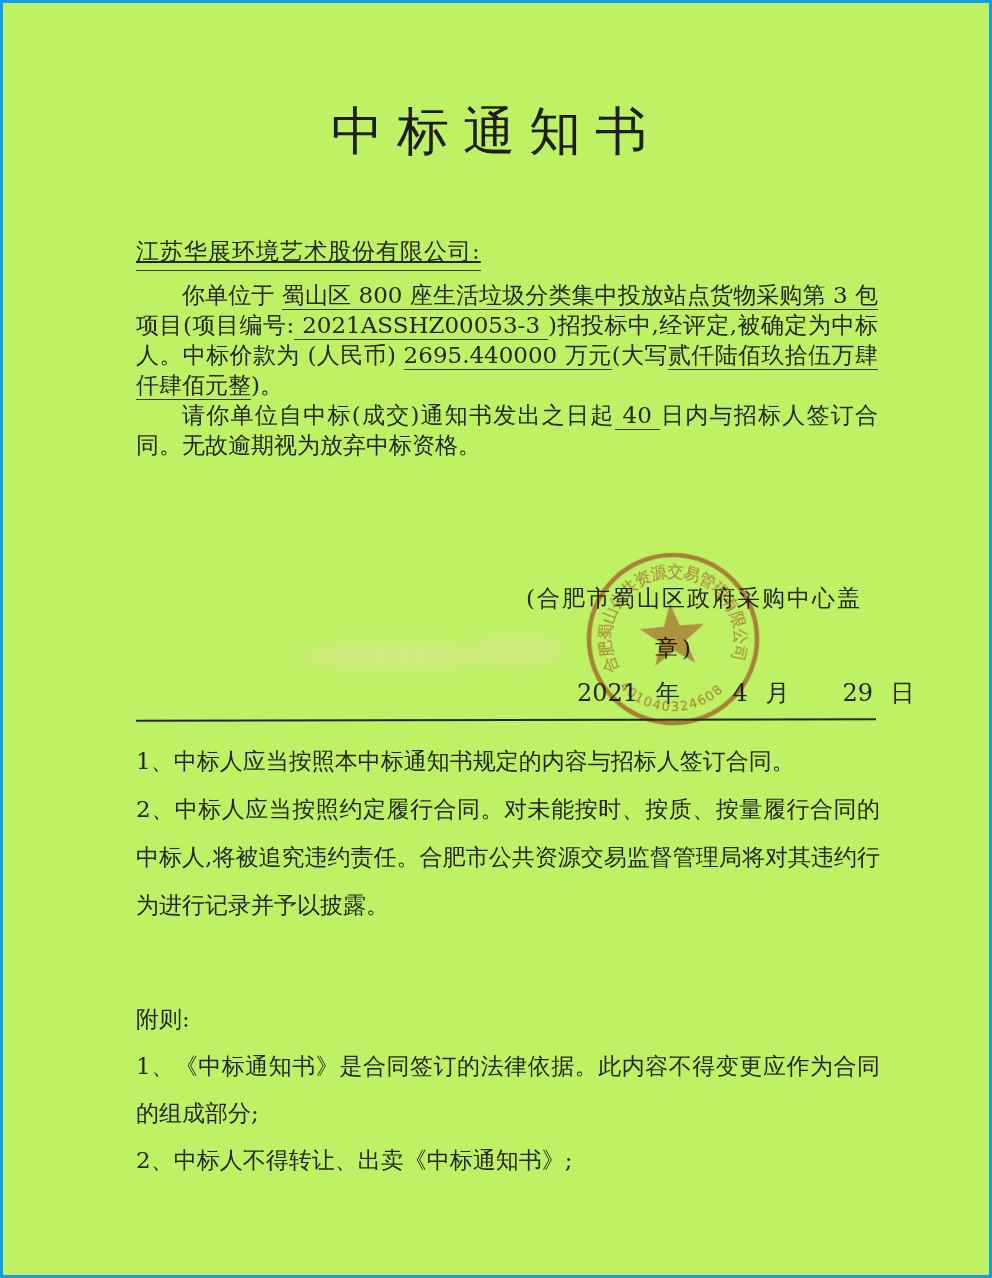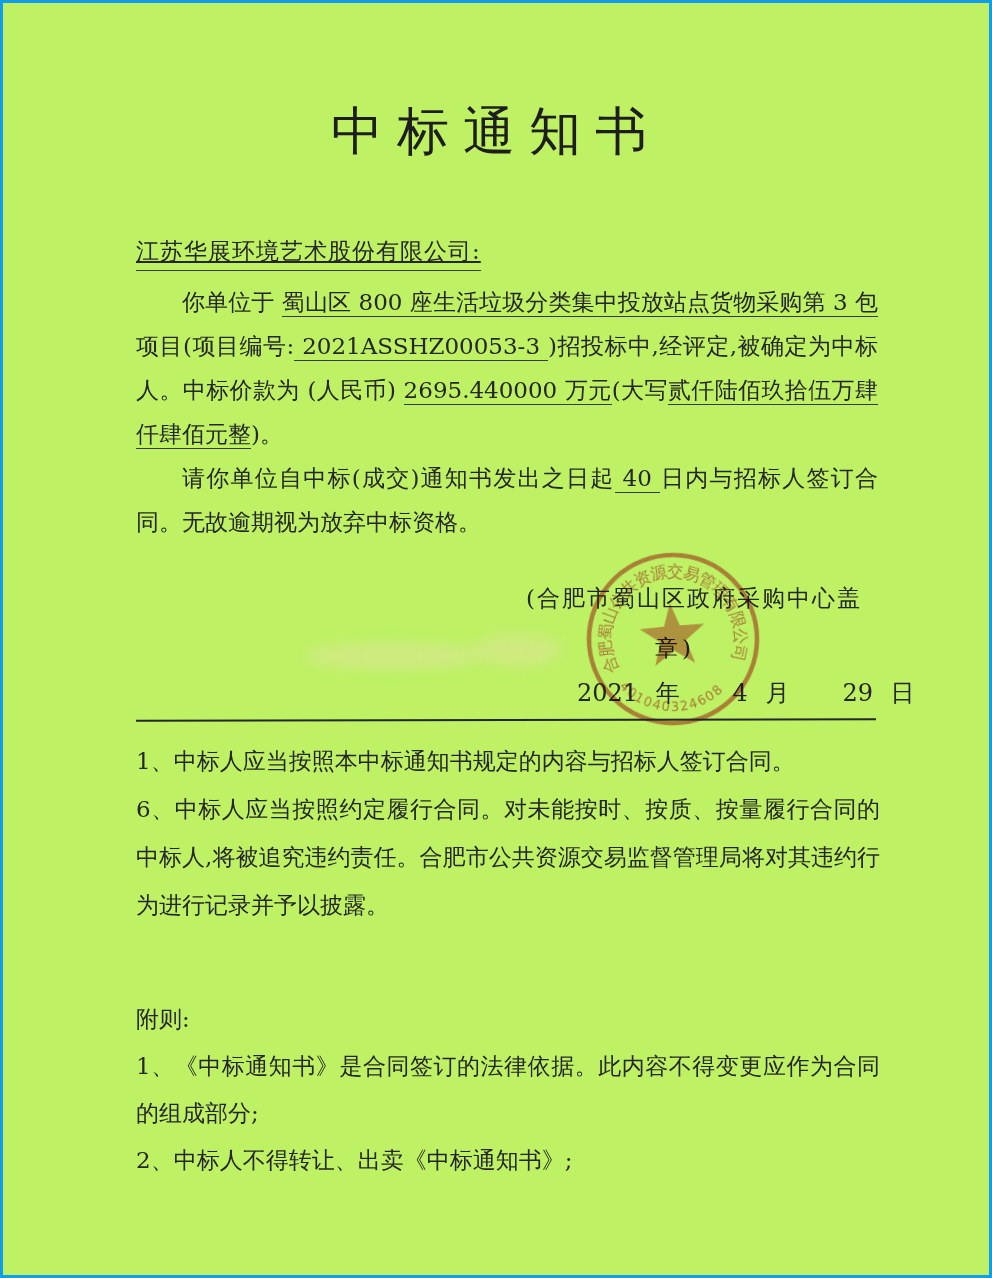--- a/index.html
+++ b/index.html
@@ -23,21 +23,21 @@
   .recipient{
     position:absolute;top:233px;left:133px;
     font-size:23px;
     border-bottom:1.6px solid #3a3a3a;
     padding-bottom:3px;
     letter-spacing:1px;
     text-decoration:underline;
   }
   .bodytext{
     position:absolute;top:277px;left:133px;width:742px;
-    font-size:23px;line-height:44px;
+    font-size:23px;line-height:30px;
     text-align:justify;
   }
   .bodytext p{margin:0;text-indent:2em;}
   .u{border-bottom:1.6px solid #3a3a3a;padding-bottom:1px;}
   .u.pad{padding-left:8px;padding-right:8px;}
   .sign-line1{position:absolute;top:580px;left:523px;font-size:23px;letter-spacing:2px;}
   .sign-line2{position:absolute;top:630px;left:652px;font-size:23px;letter-spacing:4px;}
   .sign-date{position:absolute;top:674px;left:574px;font-size:24px;white-space:pre;word-spacing:10px;}
   .divider{
     position:absolute;top:716px;left:133px;width:740px;height:0;
@@ -98,21 +98,21 @@
     </text>
     <text font-size="13" fill="#d7595c" font-family="DejaVu Sans,sans-serif" letter-spacing="1.5" opacity="0.9">
       <textPath href="#numPath" startOffset="2">401040324608</textPath>
     </text>
   </svg>
 
   <div class="divider"></div>
 
   <div class="section important">
     <p>1、中标人应当按照本中标通知书规定的内容与招标人签订合同。</p>
-    <p>6、中标人应当按照约定履行合同。对未能按时、按质、按量履行合同的中标人,将被追究违约责任。合肥市公共资源交易监督管理局将对其违约行为进行记录并予以披露。</p>
+    <p>2、中标人应当按照约定履行合同。对未能按时、按质、按量履行合同的中标人,将被追究违约责任。合肥市公共资源交易监督管理局将对其违约行为进行记录并予以披露。</p>
   </div>
 
   <div class="section appendix">
     <p>附则:</p>
     <p>1、《中标通知书》是合同签订的法律依据。此内容不得变更应作为合同的组成部分;</p>
     <p>2、中标人不得转让、出卖《中标通知书》;</p>
   </div>
 
 </div>
 

